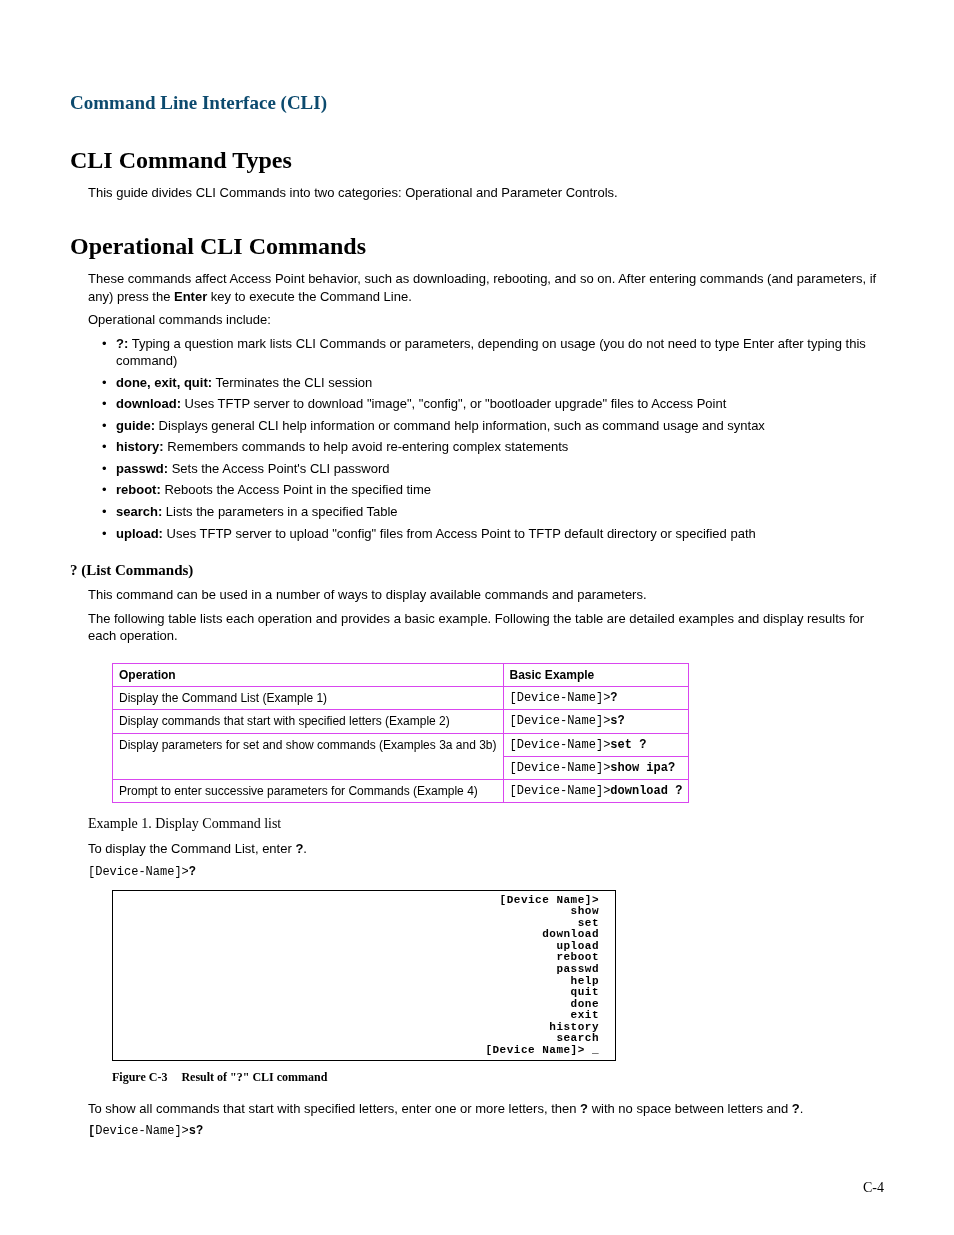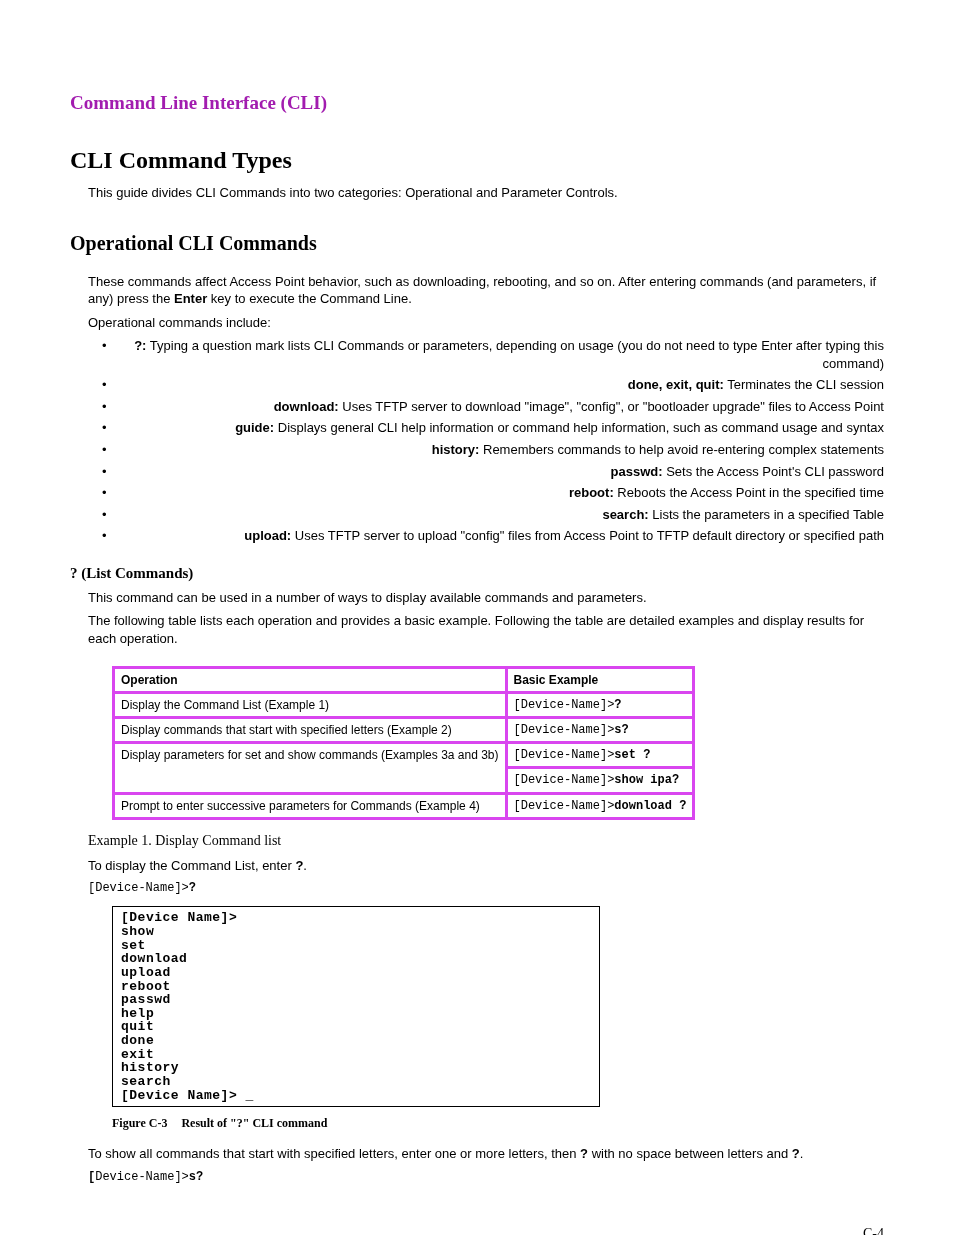--- a/index.html
+++ b/index.html
@@ -9,71 +9,70 @@
     margin: 0;
     padding: 90px 70px 40px 70px;
     max-width: 954px;
     box-sizing: border-box;
     line-height: 1.35;
   }
   .chapter-title {
     font-family: "Times New Roman", Times, serif;
     font-size: 19px;
     font-weight: bold;
-    color: #a21caf;
+    color: #0c4a6e;
     margin-bottom: 28px;
   }
   h1.section {
     font-family: "Times New Roman", Times, serif;
     font-size: 24px;
     font-weight: bold;
     margin: 0 0 8px 0;
   }
   .body-indent {
     margin-left: 18px;
   }
   h2.subsection {
     font-family: "Times New Roman", Times, serif;
-    font-size: 20px;
-    font-weight: bold;
-    margin: 28px 0 16px 0;
+    font-size: 24px;
+    font-weight: bold;
+    margin: 28px 0 8px 0;
   }
   h3.subsubsection {
     font-family: "Times New Roman", Times, serif;
     font-size: 15px;
     font-weight: bold;
     margin: 18px 0 6px 0;
   }
   p { margin: 6px 0; }
   .enter-key { font-weight: bold; }
   ul.cmd-list {
     list-style: none;
     padding-left: 14px;
     margin: 6px 0;
   }
   ul.cmd-list li {
     position: relative;
     padding-left: 14px;
     margin: 4px 0;
-    text-align: right;
   }
   ul.cmd-list li::before {
     content: "•";
     position: absolute;
     left: 0;
     top: 0;
   }
   .cmd-name { font-weight: bold; }
   table.op-table {
     border-collapse: collapse;
     margin: 18px 0 10px 24px;
     font-size: 12px;
   }
   table.op-table th, table.op-table td {
-    border: 3px solid #d946ef;
+    border: 1px solid #d946ef;
     padding: 3px 6px;
     text-align: left;
     vertical-align: top;
   }
   table.op-table th {
     font-weight: bold;
     font-family: Arial, Helvetica, sans-serif;
   }
   .mono {
     font-family: "Courier New", Courier, monospace;
@@ -88,28 +87,29 @@
     margin: 12px 0 6px 0;
   }
   .code-line {
     font-family: "Courier New", Courier, monospace;
     font-size: 12px;
     margin: 4px 0 10px 0;
   }
   .terminal-box {
     border: 1px solid #000;
     font-family: "Courier New", Courier, monospace;
-    font-size: 13px;
+    font-size: 11px;
     font-weight: bold;
     line-height: 1.05;
-    padding: 4px 8px;
+    padding: 4px 16px;
     margin: 8px 0 8px 24px;
     width: 470px;
     letter-spacing: 0.5px;
     white-space: pre;
+    text-align: right;
   }
   .figure-caption {
     font-family: "Times New Roman", Times, serif;
     font-size: 12px;
     font-weight: bold;
     margin: 6px 0 14px 24px;
   }
   .figure-caption .cap-title { margin-left: 14px; }
   .page-num {
     text-align: right;

